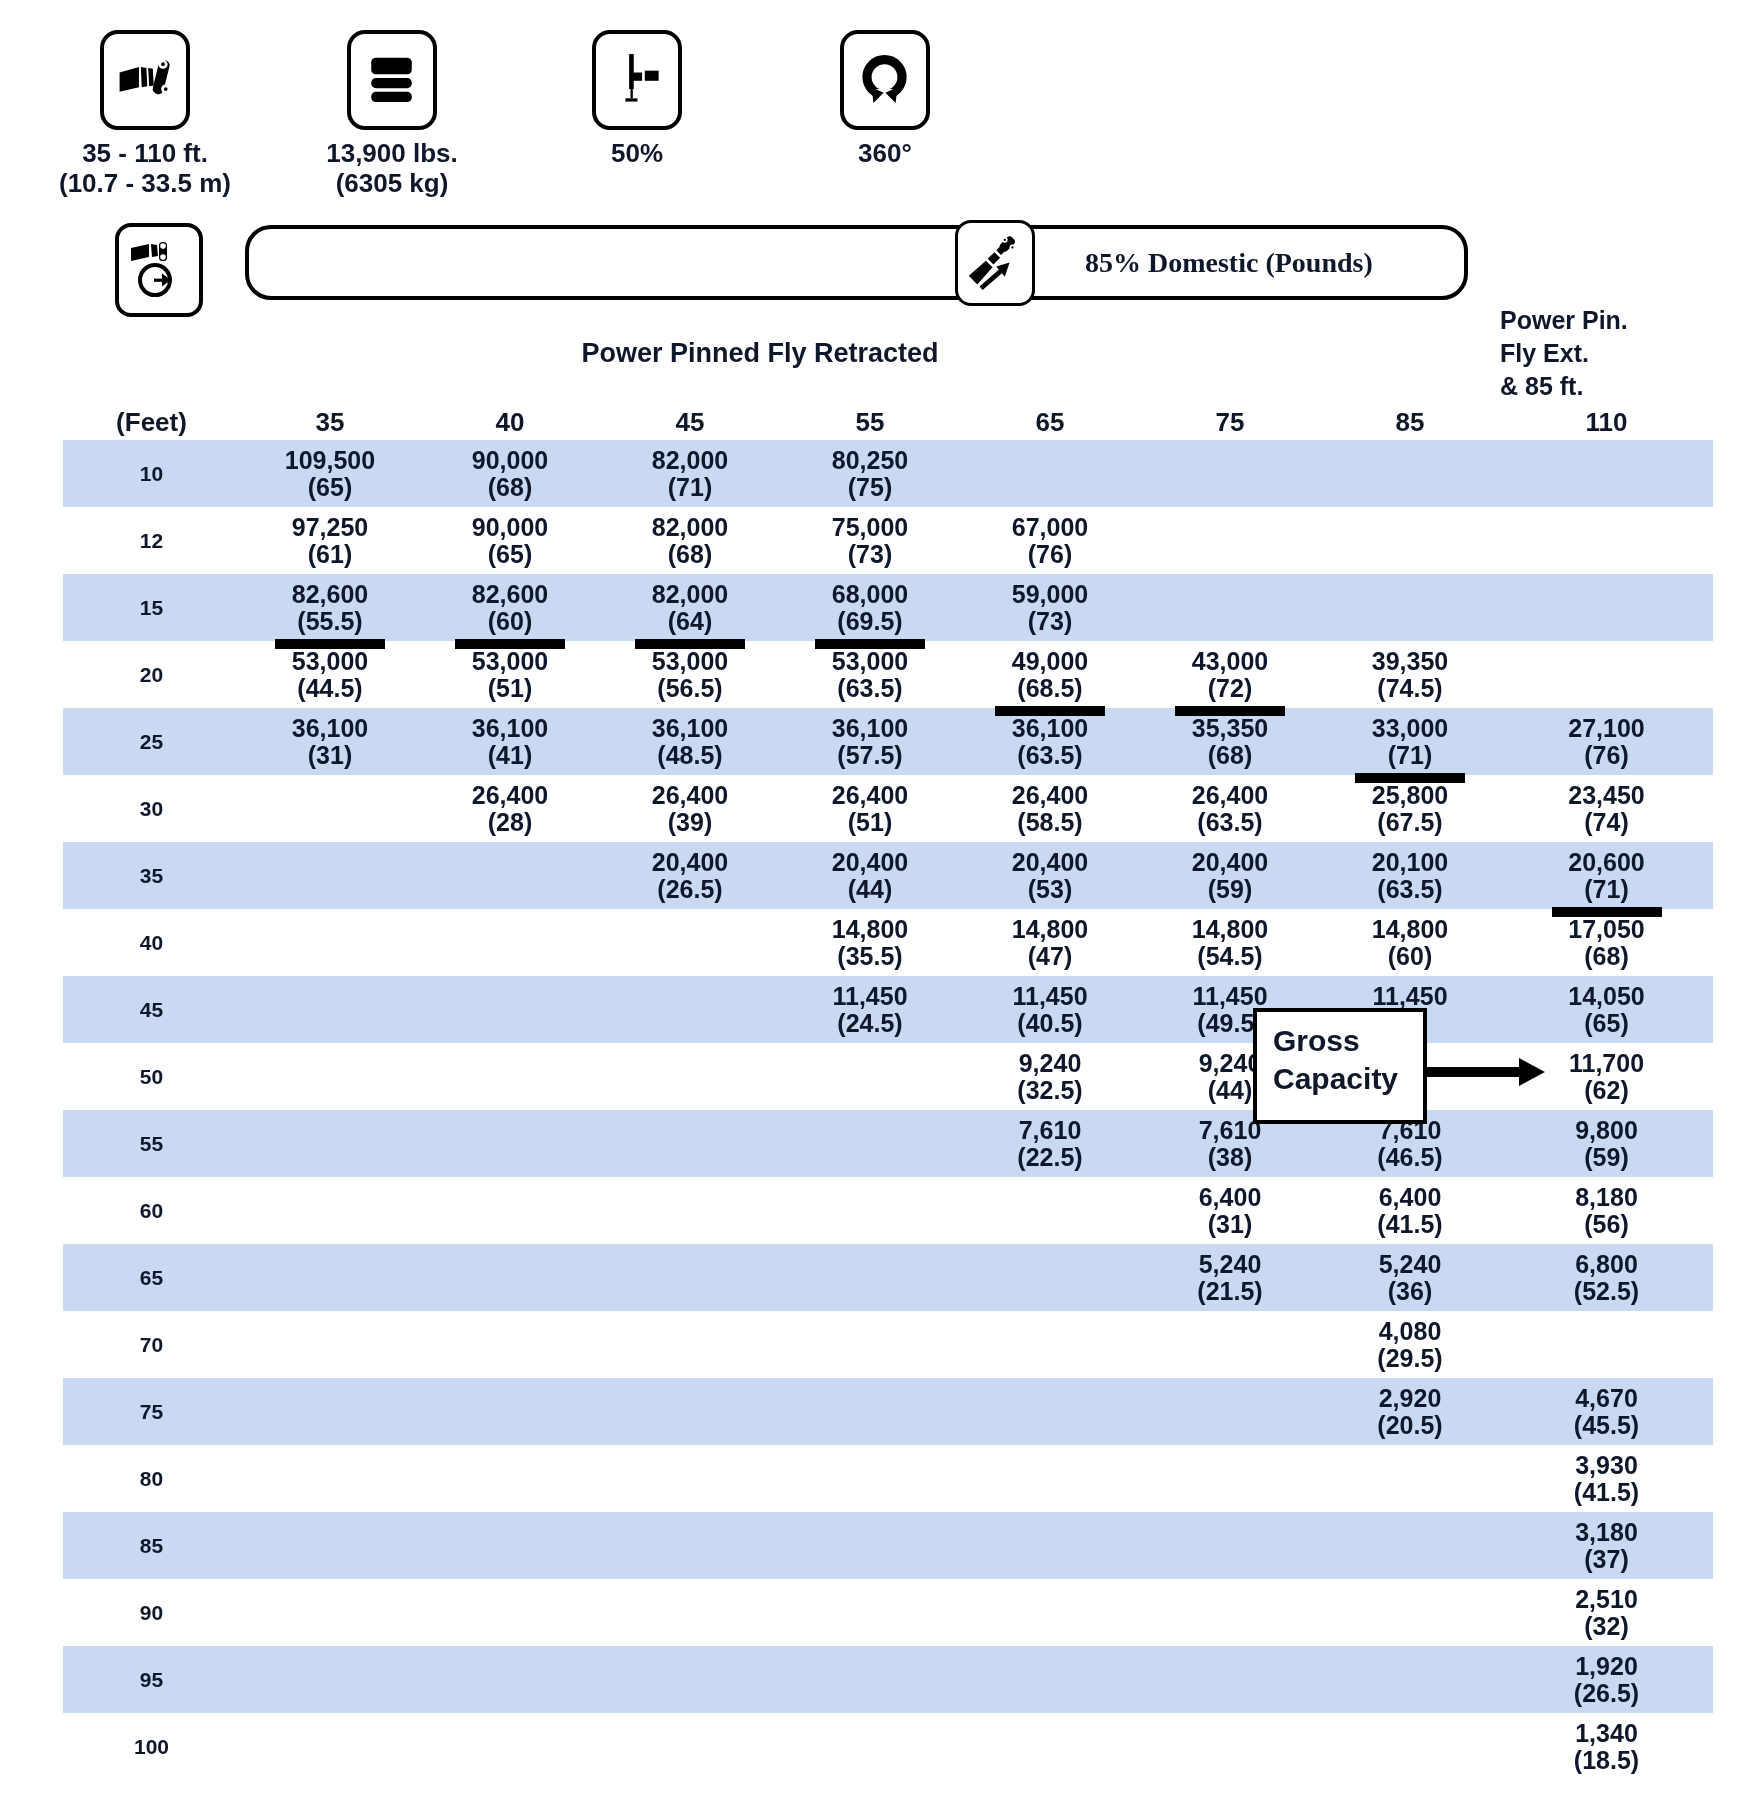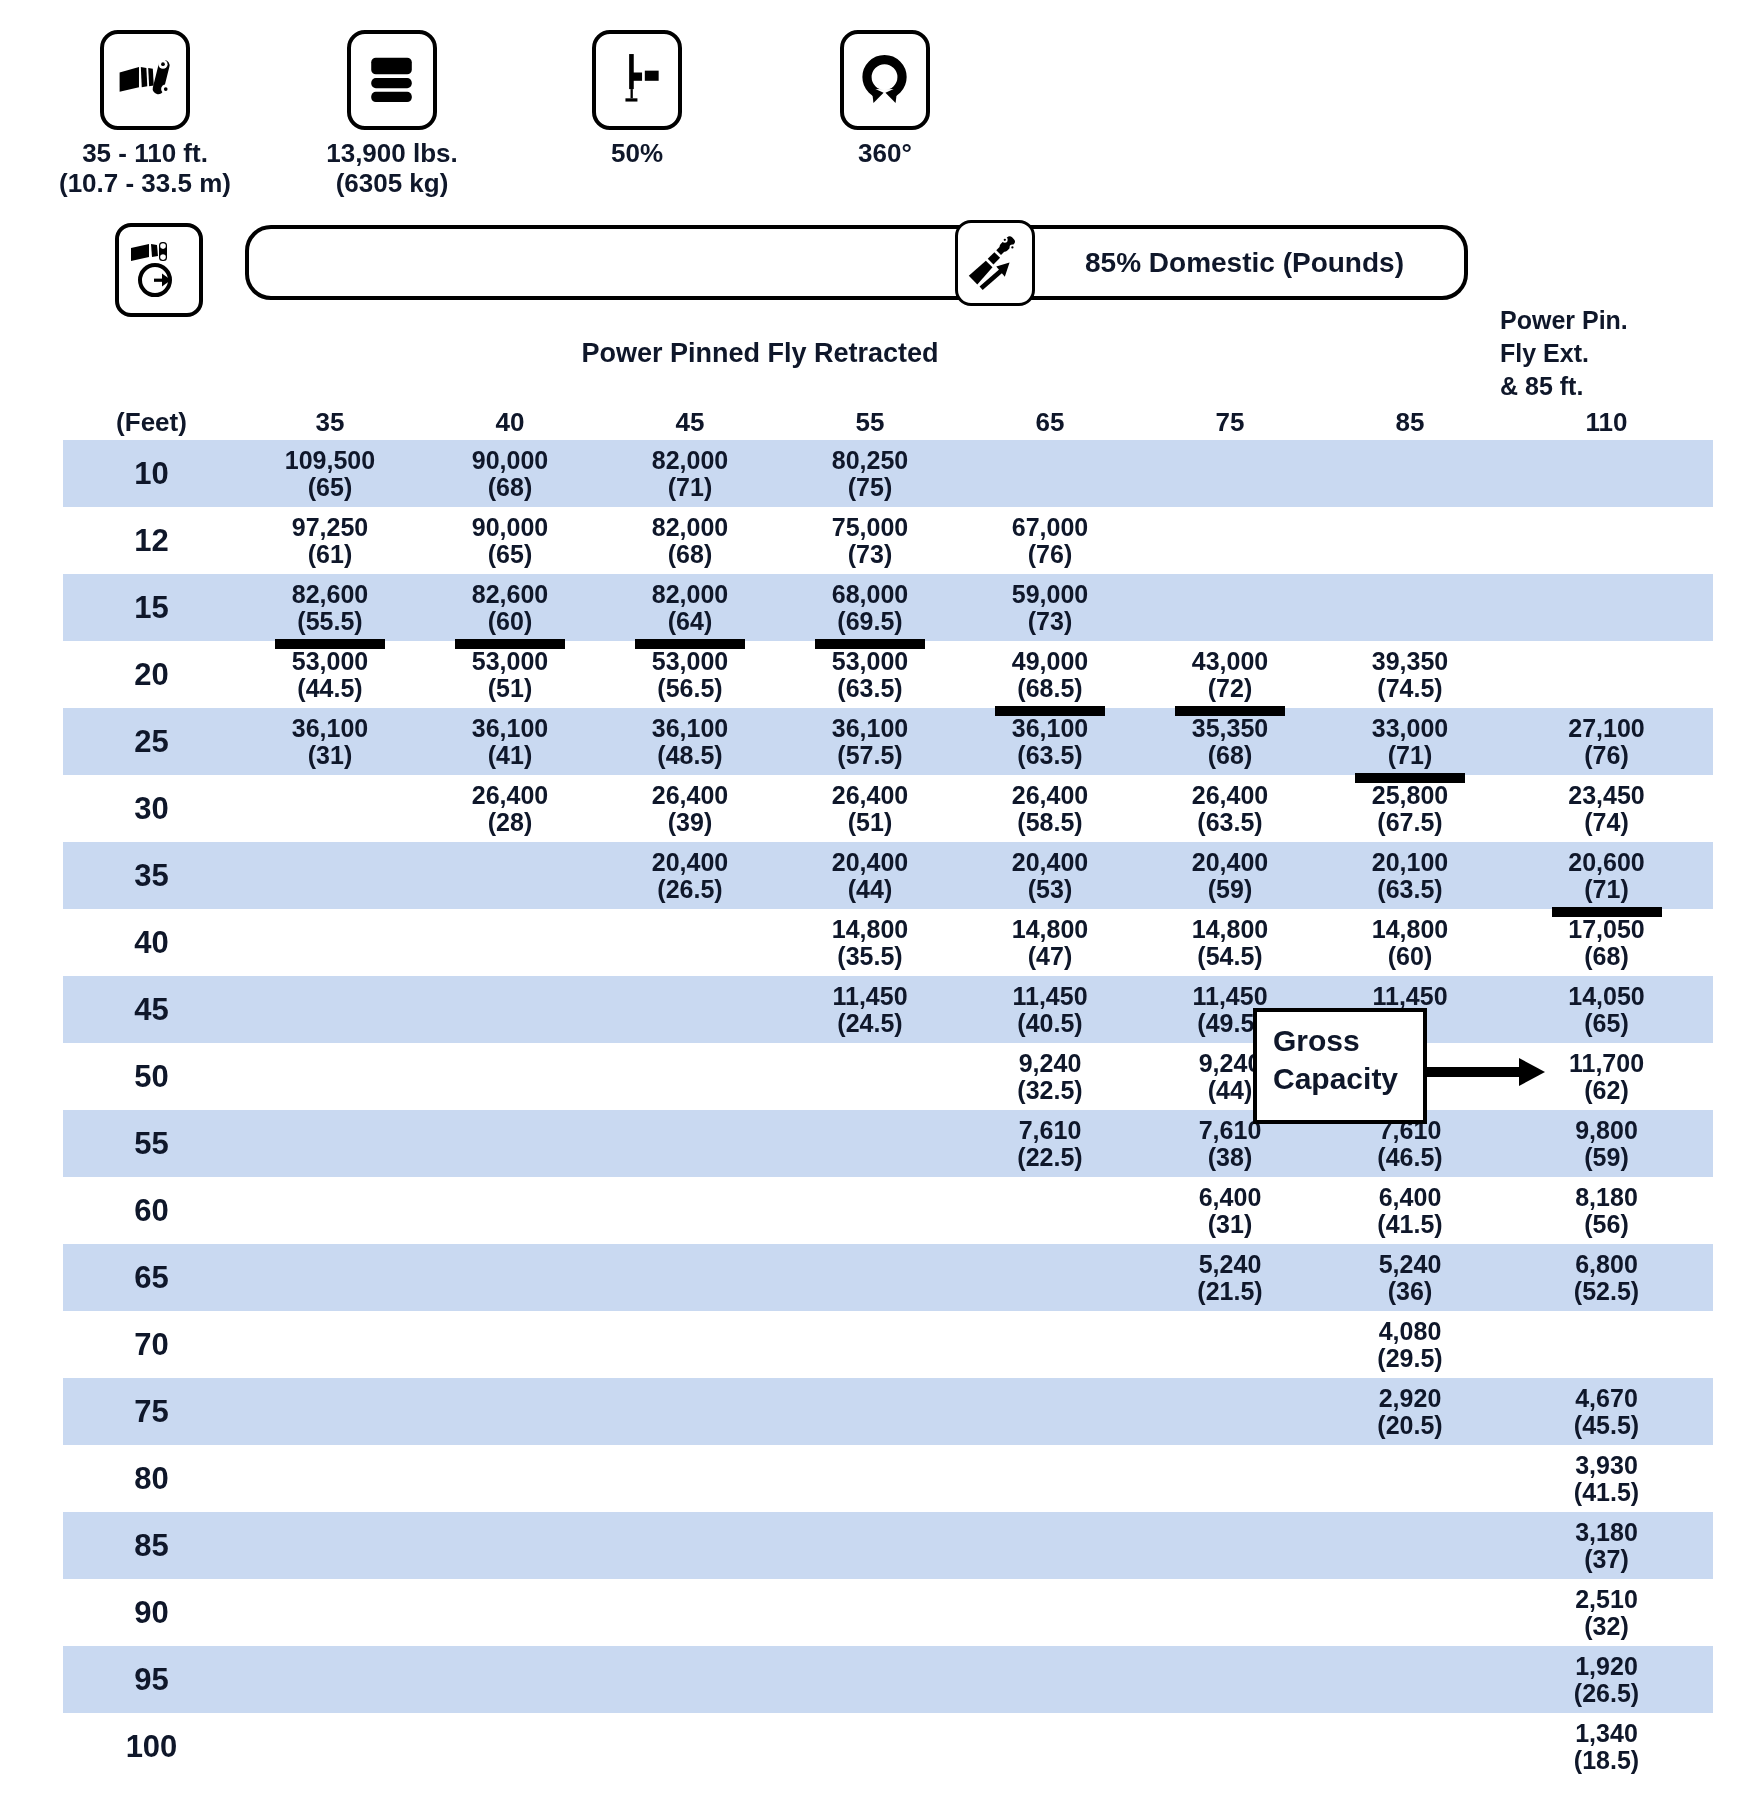--- a/index.html
+++ b/index.html
@@ -15,34 +15,34 @@
   
   .radius-box{position:absolute;left:115px;top:223px;width:88px;height:94px;border:4px solid #000;
               border-radius:16px;background:#fff;display:flex;align-items:center;justify-content:center;box-sizing:border-box;}
   .radius-box svg{width:80%;height:84%;}
   .cap-bar{position:absolute;left:245px;top:225px;width:1223px;height:75px;border:4px solid #000;
            border-radius:26px;background:#fff;box-sizing:border-box;}
   .angle-box{position:absolute;left:955px;top:220px;width:80px;height:86px;border:3px solid #000;
              border-radius:16px;background:#fff;display:flex;align-items:center;justify-content:center;
              box-sizing:border-box;z-index:2;}
   .angle-box svg{width:82%;height:84%;}
-  .bar-label{position:absolute;left:1085px;top:225px;height:75px;line-height:75px;font-size:28px;}
+  .bar-label{position:absolute;left:1085px;top:225px;height:75px;line-height:75px;font-size:28px;font-family:Liberation Serif, serif;}
 
   
   .group-header{position:absolute;left:410px;top:338px;width:700px;text-align:center;font-size:27px;}
   .fly-h{position:absolute;left:1500px;top:304px;width:213px;text-align:left;font-size:25px;line-height:33px;}
   .grid{display:grid;grid-template-columns:177px repeat(7,180px) 213px;}
   #col-headers{position:absolute;left:63px;top:405px;width:1650px;height:35px;line-height:35px;
                font-size:26px;text-align:center;}
 
   
   #table-body{position:absolute;left:63px;top:440px;width:1650px;}
   .trow{height:67px;}
   .trow.stripe{background:var(--stripe,#c9d9f1);}
-  .rlabel{text-align:center;line-height:67px;font-size:31px;}
+  .rlabel{text-align:center;line-height:67px;font-size:21px;}
   .cell{position:relative;text-align:center;font-size:25px;line-height:27px;padding-top:7px;box-sizing:border-box;}
   .uline{position:absolute;left:50%;transform:translateX(-50%);bottom:-8px;width:110px;height:10px;
          background:#000;z-index:3;}
 
   
   .gross-box{position:absolute;left:1253px;top:1008px;width:174px;height:116px;background:#fff;
              border:4px solid #000;box-sizing:border-box;font-size:30px;line-height:38px;
              padding:10px 17px 0 16px;z-index:5;}
   .gross-arrow{position:absolute;left:1427px;top:1067px;width:92px;height:10px;background:#000;z-index:5;}
   .gross-arrow::after{content:"";position:absolute;right:-26px;top:-9px;width:0;height:0;

